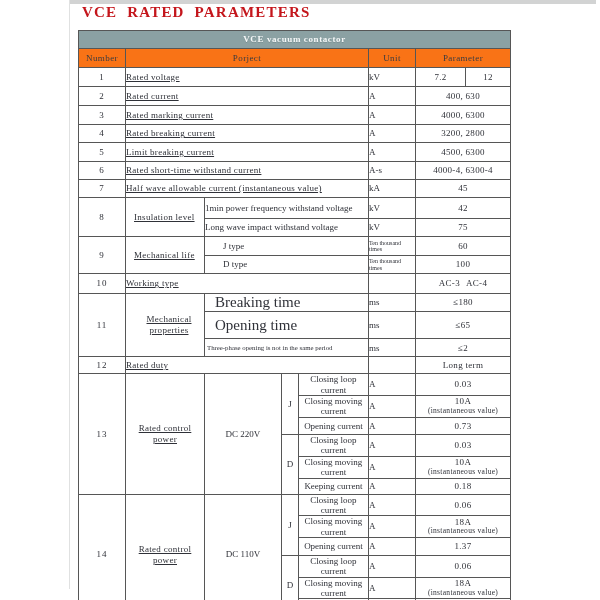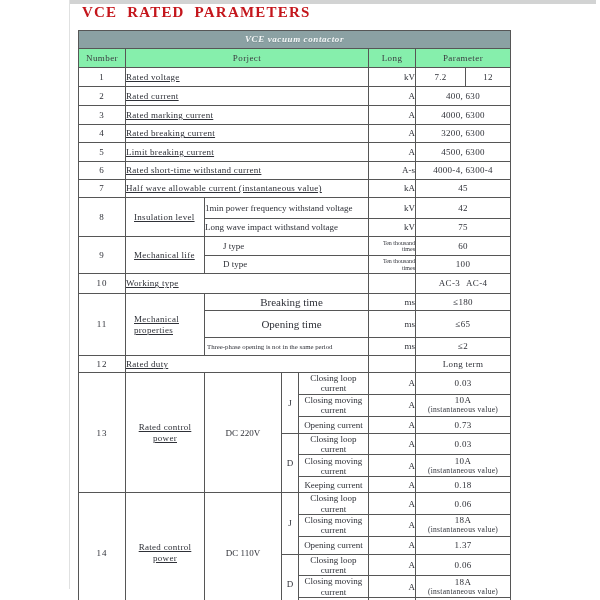--- a/index.html
+++ b/index.html
@@ -24,36 +24,35 @@
   table.params td{
     border:1px solid #565656;
     padding:0;vertical-align:middle;
     font-size:9px;line-height:1.15;
     overflow:hidden;
   }
   td.thead{
     background:#8ba1a3;color:#f6f8f8;text-align:center;
     font-weight:bold;font-size:12px;letter-spacing:0.6px;
     text-shadow:0 1px 0 #7a9093;
-    font-style:italic;
-  }
-  td.chead{background:#86efac;text-align:center;font-size:10px;color:#3a3b40;letter-spacing:0.4px;}
+  }
+  td.chead{background:#f97316;text-align:center;font-size:10px;color:#3a3b40;letter-spacing:0.4px;}
   td.num{text-align:center;letter-spacing:1px;}
   td.lbl{text-align:left;padding-left:13px;letter-spacing:0.3px;text-decoration:underline;}
   td.sublbl{text-align:left;padding-left:4px;font-size:7px;}
-  td.sublbl.big{font-size:11px;padding-left:10px;text-align:center;}
+  td.sublbl.big{font-size:15px;padding-left:10px;}
   td.sublbl.type{font-size:9px;padding-left:18px;}
   td.sublbl.long{font-size:6.8px;padding-left:2px;}
   td.jd{text-align:center;font-size:8px;}
   td.tiny{text-align:center;font-size:6px;line-height:1.05;padding:0 1px;}
-  td.unit{text-align:right;}
+  td.unit{text-align:left;}
   td.unit.small{font-size:6px;line-height:1.05;}
   td.pv{text-align:center;letter-spacing:0.3px;}
   td.volt{text-align:center;}
-  td.lbl.two{line-height:1.2;}
+  td.lbl.two{line-height:1.2;text-align:center;}
   .pline{display:block;line-height:1.1;text-align:center;}
   .p2{font-size:7.5px;}
 </style>
 </head>
 <body>
 
 <div class="edge-top"></div>
 <div class="edge-left"></div>
 
 <h1 class="title">VCE RATED PARAMETERS</h1>
@@ -69,21 +68,21 @@
       <col style="width:50px">
       <col style="width:45px">
   </colgroup>
   <tbody>
     <tr style="height:18px">
       <td class="thead" colspan="8">VCE vacuum contactor</td>
     </tr>
     <tr style="height:19px">
       <td class="chead">Number</td>
       <td class="chead" colspan="4">Porject</td>
-      <td class="chead">Long</td>
+      <td class="chead">Unit</td>
       <td class="chead" colspan="2">Parameter</td>
     </tr>
 
     <tr style="height:19px">
       <td class="num">1</td>
       <td class="lbl" colspan="4">Rated voltage</td>
       <td class="unit">kV</td>
       <td class="pv">7.2</td>
       <td class="pv">12</td>
     </tr>
@@ -96,21 +95,21 @@
     <tr style="height:19px">
       <td class="num">3</td>
       <td class="lbl" colspan="4">Rated marking current</td>
       <td class="unit">A</td>
       <td class="pv" colspan="2">4000, 6300</td>
     </tr>
     <tr style="height:18px">
       <td class="num">4</td>
       <td class="lbl" colspan="4">Rated breaking current</td>
       <td class="unit">A</td>
-      <td class="pv" colspan="2">3200, 6300</td>
+      <td class="pv" colspan="2">3200, 2800</td>
     </tr>
     <tr style="height:19px">
       <td class="num">5</td>
       <td class="lbl" colspan="4">Limit breaking current</td>
       <td class="unit">A</td>
       <td class="pv" colspan="2">4500, 6300</td>
     </tr>
     <tr style="height:18px">
       <td class="num">6</td>
       <td class="lbl" colspan="4">Rated short-time withstand current</td>

